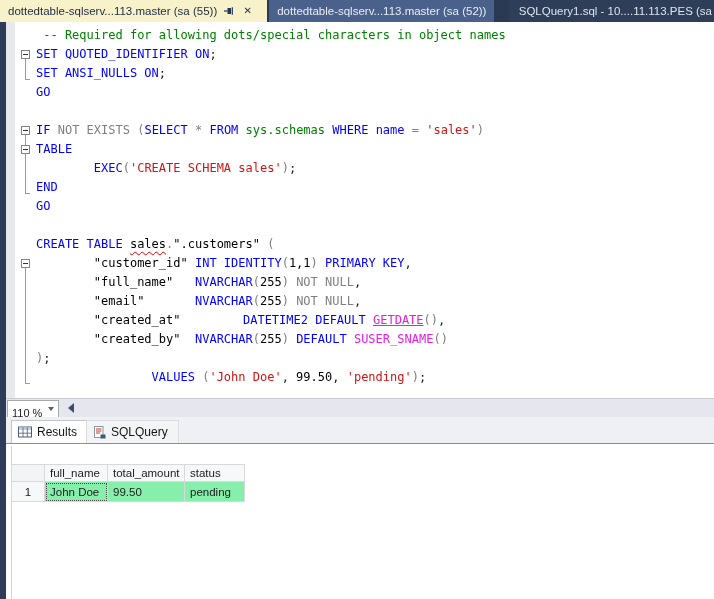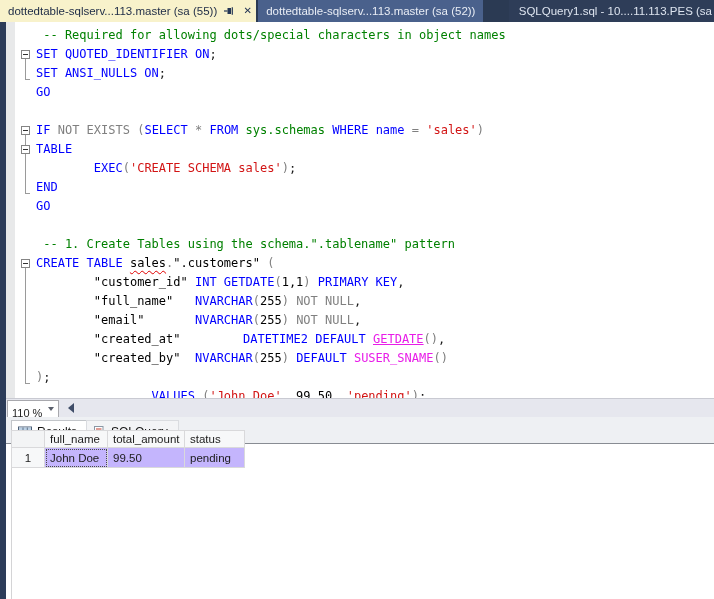--- a/index.html
+++ b/index.html
@@ -9,21 +9,21 @@
   }
   
   #titlebar{
     position:absolute;top:0;left:0;width:714px;height:22px;
     background:#2b3a53;display:flex;align-items:stretch;
   }
   .ttab{
     display:flex;align-items:center;font-size:11.5px;white-space:nowrap;
     padding:0 8px;box-sizing:border-box;overflow:hidden;
   }
-  .ttab.active{background:#f8f2cb;color:#1c2a45;padding-right:1px;}
+  .ttab.active{background:#f8f2cb;color:#1c2a45;padding-right:12px;}
   .ttab.inactive{background:#4a618c;color:#e9edf5;margin-left:2px;}
   .ttab.bg{
     position:absolute;right:0;top:0;height:22px;background:#2e3d58;
     color:#dde4ef;padding:0 2px 0 10px;display:flex;align-items:center;
   }
   .tab-icon-btn{display:inline-flex;align-items:center;justify-content:center;
     width:15px;height:15px;margin-left:4px;}
   .close-glyph{font-size:10px;color:#243655;line-height:1;}
   
   #navy-strip{position:absolute;left:0;top:22px;width:6px;height:577px;background:#2c3c59;}
@@ -63,27 +63,27 @@
     position:absolute;top:417px;left:6px;width:708px;height:27px;
     background:#eef0f3;border-bottom:1px solid #888c93;box-sizing:border-box;
   }
   .rtab{position:absolute;top:3px;height:23px;display:flex;align-items:center;
     font-size:12px;color:#151515;padding:0 10px 0 6px;box-sizing:border-box;}
   #tab-results{left:5px;background:#fff;border:1px solid #c2c5c9;border-bottom:none;}
   #tab-messages{left:80px;background:#f3f4f6;border:1px solid #dadce0;border-bottom:none;}
   .rtab .icon{margin-right:5px;display:inline-flex;}
   
   #grid-tail{position:absolute;left:11px;top:446px;width:1px;height:153px;background:#d4d4d6;}
-  #results-grid{position:absolute;top:430px;left:11px;border-collapse:collapse;
+  #results-grid{position:absolute;top:464px;left:11px;border-collapse:collapse;
     table-layout:fixed;font-size:11.5px;color:#1b1b1b;}
   #results-grid th,#results-grid td{
     border:1px solid #d9d9db;padding:0 0 0 5px;text-align:left;overflow:hidden;
     white-space:nowrap;font-weight:normal;}
   #results-grid thead th{height:16px;background:#f7f8f9;}
-  #results-grid tbody td{height:19px;background:#c4b5fd;}
+  #results-grid tbody td{height:19px;background:#86efac;}
   #results-grid .rowhdr{background:#f7f8f9;text-align:center;padding:0;}
   #results-grid .corner{background:#f3f4f5;}
   td.selected{background:#dbe4f0;outline:1px dotted #4a4a4a;outline-offset:-2px;}
 </style>
 </head>
 <body>
 
 <div id="titlebar">
   <div class="ttab active">
     <span>dottedtable-sqlserv...113.master (sa (55))</span>
@@ -127,23 +127,22 @@
       <div class="cl"><span style="color: rgb(0, 0, 255);">SET QUOTED_IDENTIFIER ON</span><span style="color: rgb(26, 26, 26);">;</span></div>
       <div class="cl"><span style="color: rgb(0, 0, 255); text-align: right;">SET ANSI_NULLS ON</span><span style="color: rgb(26, 26, 26);">;</span></div>
       <div class="cl"><span style="color: rgb(0, 0, 255);">GO</span></div>
       <div class="cl"></div>
       <div class="cl"><span style="color: rgb(0, 0, 255);">IF </span><span style="color: rgb(128, 128, 128);">NOT EXISTS </span><span style="color: rgb(128, 128, 128);">(</span><span style="color: rgb(0, 0, 255);">SELECT </span><span style="color: rgb(128, 128, 128);">* </span><span style="color: rgb(0, 0, 255);">FROM </span><span style="color: rgb(0, 128, 0);">sys.schemas </span><span style="color: rgb(0, 0, 255);">WHERE </span><span style="color: rgb(0, 0, 255);">name </span><span style="color: rgb(128, 128, 128);">= </span><span style="color: rgb(210, 20, 20);">'sales'</span><span style="color: rgb(128, 128, 128);">)</span></div>
       <div class="cl"><span style="color: rgb(0, 0, 255);">TABLE</span></div>
       <div class="cl"><span style="color: rgb(0, 0, 0);">        </span><span style="color: rgb(0, 0, 255);">EXEC</span><span style="color: rgb(128, 128, 128);">(</span><span style="color: rgb(210, 20, 20);">'CREATE SCHEMA sales'</span><span style="color: rgb(128, 128, 128);">)</span><span style="color: rgb(26, 26, 26);">;</span></div>
       <div class="cl"><span style="color: rgb(0, 0, 255);">END</span></div>
       <div class="cl"><span style="color: rgb(0, 0, 255);">GO</span></div>
       <div class="cl"></div>
-      <div class="cl"><span style="color: rgb(0, 128, 0);"> -- 1. Create Tables using the schema.".tablename" pattern</span></div>
       <div class="cl"><span style="color: rgb(0, 0, 255);">CREATE TABLE </span><span class="wavy" style="color: rgb(0, 0, 0);">sales</span><span style="color: rgb(128, 128, 128);">.</span><span style="color: rgb(0, 0, 0);">".customers"</span><span style="color: rgb(128, 128, 128);"> (</span></div>
-      <div class="cl"><span style="color: rgb(0, 0, 0);">        "customer_id" </span><span style="color: rgb(0, 0, 255);">INT GETDATE</span><span style="color: rgb(128, 128, 128);">(</span><span style="color: rgb(0, 0, 0);">1,1</span><span style="color: rgb(128, 128, 128);">) </span><span style="color: rgb(0, 0, 255);">PRIMARY KEY</span><span style="color: rgb(26, 26, 26);">,</span></div>
+      <div class="cl"><span style="color: rgb(0, 0, 0);">        "customer_id" </span><span style="color: rgb(0, 0, 255);">INT IDENTITY</span><span style="color: rgb(128, 128, 128);">(</span><span style="color: rgb(0, 0, 0);">1,1</span><span style="color: rgb(128, 128, 128);">) </span><span style="color: rgb(0, 0, 255);">PRIMARY KEY</span><span style="color: rgb(26, 26, 26);">,</span></div>
       <div class="cl"><span style="color: rgb(0, 0, 0);">        "full_name"   </span><span style="color: rgb(0, 0, 255);">NVARCHAR</span><span style="color: rgb(128, 128, 128);">(</span><span style="color: rgb(0, 0, 0);">255</span><span style="color: rgb(128, 128, 128);">) </span><span style="color: rgb(128, 128, 128);">NOT NULL</span><span style="color: rgb(26, 26, 26);">,</span></div>
       <div class="cl"><span style="color: rgb(0, 0, 0);">        "email"       </span><span style="color: rgb(0, 0, 255);">NVARCHAR</span><span style="color: rgb(128, 128, 128);">(</span><span style="color: rgb(0, 0, 0);">255</span><span style="color: rgb(128, 128, 128);">) </span><span style="color: rgb(128, 128, 128);">NOT NULL</span><span style="color: rgb(26, 26, 26);">,</span></div>
       <div class="cl"><span style="color: rgb(0, 0, 0);">        "created_at"  </span><span style="color: rgb(0, 0, 255); padding-left: 48px;">DATETIME2 DEFAULT </span><span style="color: rgb(232, 28, 232); text-decoration: underline;">GETDATE</span><span style="color: rgb(128, 128, 128);">()</span><span style="color: rgb(26, 26, 26);">,</span></div>
       <div class="cl"><span style="color: rgb(0, 0, 0);">        "created_by"  </span><span style="color: rgb(0, 0, 255);">NVARCHAR</span><span style="color: rgb(128, 128, 128);">(</span><span style="color: rgb(0, 0, 0);">255</span><span style="color: rgb(128, 128, 128);">) </span><span style="color: rgb(0, 0, 255);">DEFAULT </span><span style="color: rgb(232, 28, 232);">SUSER_SNAME</span><span style="color: rgb(128, 128, 128);">()</span></div>
       <div class="cl"><span style="color: rgb(128, 128, 128);">)</span><span style="color: rgb(26, 26, 26);">;</span></div>
       <div class="cl"><span style="color: rgb(0, 0, 0);">                </span><span style="color: rgb(0, 0, 255);">VALUES </span><span style="color: rgb(128, 128, 128);">(</span><span style="color: rgb(210, 20, 20);">'John Doe'</span><span style="color: rgb(26, 26, 26);">, </span><span style="color: rgb(0, 0, 0);">99.50</span><span style="color: rgb(26, 26, 26);">, </span><span style="color: rgb(210, 20, 20);">'pending'</span><span style="color: rgb(128, 128, 128);">)</span><span style="color: rgb(26, 26, 26);">;</span></div>
     </div>
 </div>
 
 <div id="hscroll-row">

